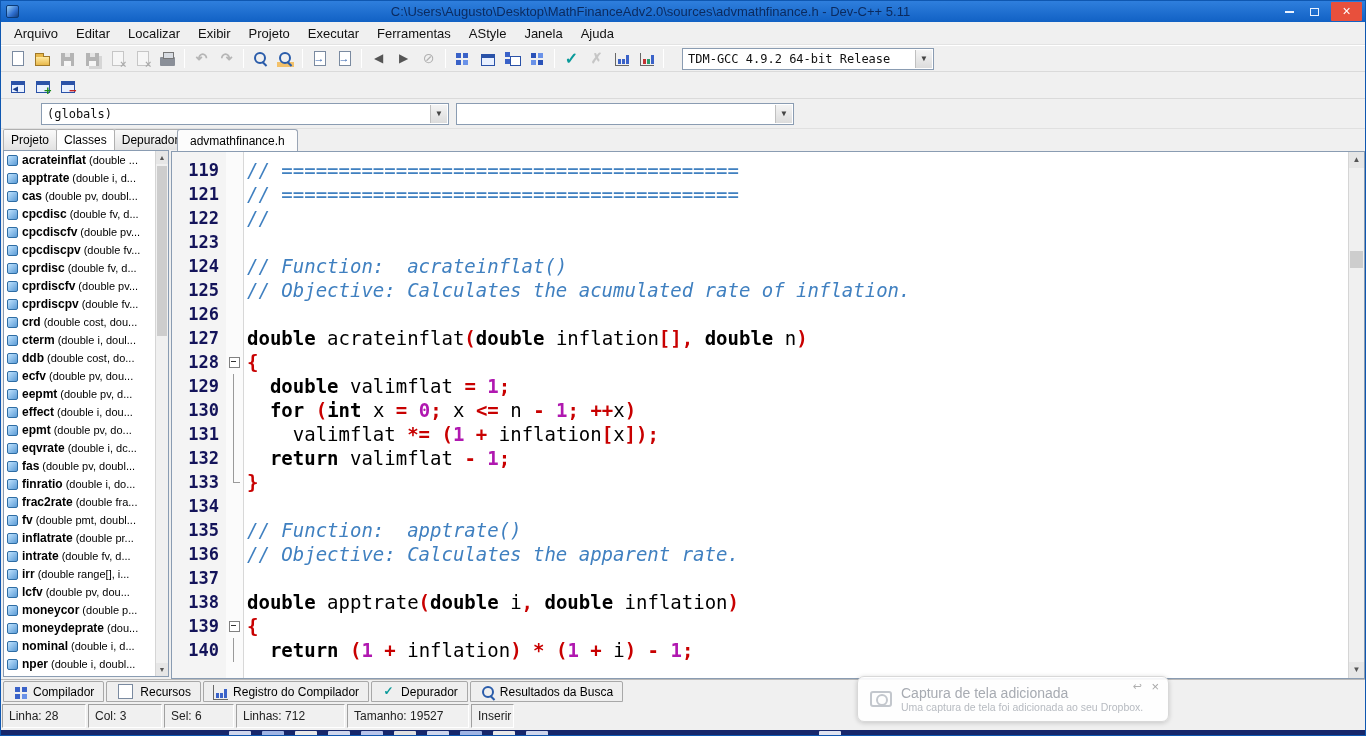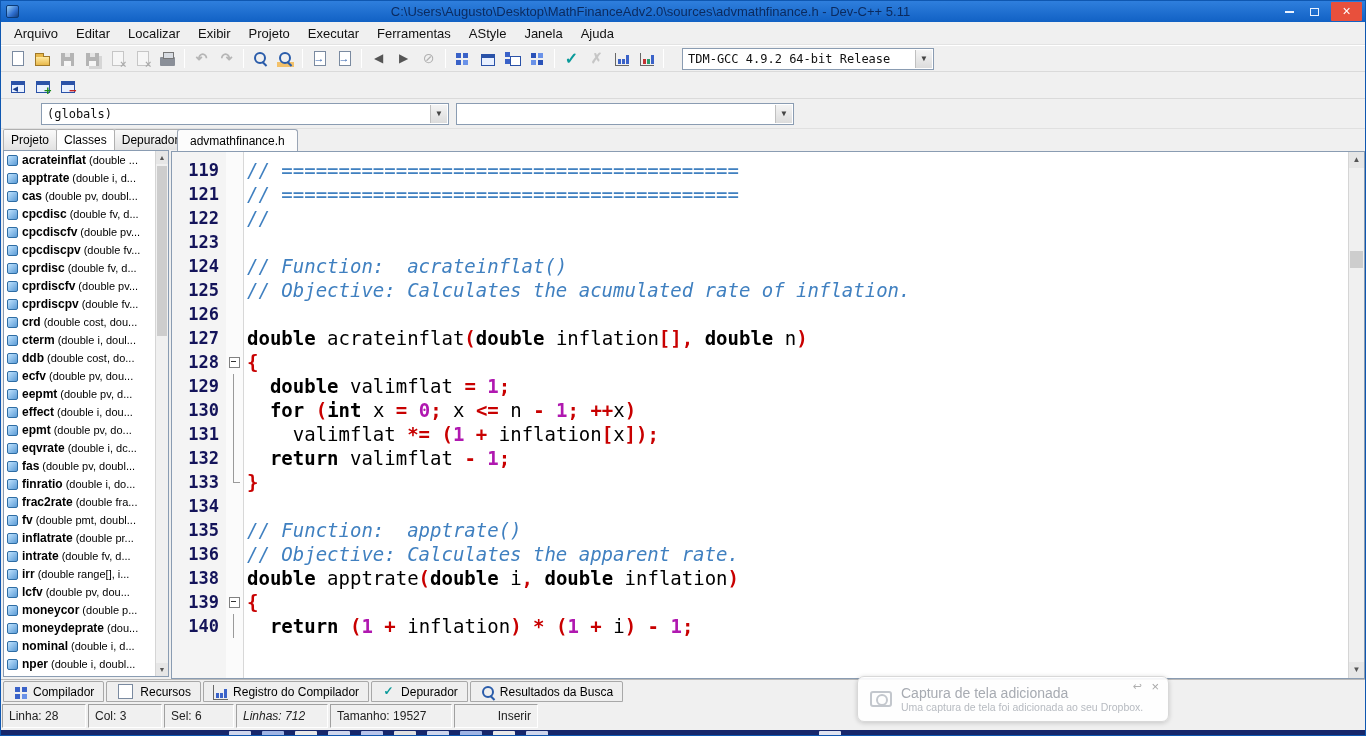--- a/index.html
+++ b/index.html
@@ -133,23 +133,23 @@
           border:1px solid #a8a8a8;border-radius:2px 2px 0 0;background:#efefef;white-space:nowrap;}
   .bb-tab .ic{width:15px;height:15px;font-size:12px;line-height:15px;}
 
   
   .statusbar{position:absolute;left:0;top:701px;width:100%;height:28px;background:#f0f0f0;display:flex;font-size:12px;color:#222;}
   .sb-seg{border:1px solid;border-color:#a0a0a0 #ffffff #ffffff #a0a0a0;margin:2px 1px;padding:4px 6px 4px 6px;
           white-space:nowrap;overflow:hidden;}
   .sb-seg:nth-child(1){width:84px;}
   .sb-seg:nth-child(2){width:74px;}
   .sb-seg:nth-child(3){width:70px;}
-  .sb-seg:nth-child(4){width:92px;font-style:italic;}
+  .sb-seg:nth-child(4){width:109px;}
   .sb-seg:nth-child(5){width:122px;}
-  .sb-seg:nth-child(6){width:84px;text-align:right;}
+  .sb-seg:nth-child(6){width:43px;text-align:right;}
   .sb-seg:nth-child(7){flex:1;}
 
   
   .taskbar{position:absolute;left:0;top:729px;width:100%;height:7px;background:#17276b;}
   .tk-ico{position:absolute;top:1px;width:22px;height:6px;border-radius:1px;}
 
   
   .toast{position:absolute;left:856px;top:675px;width:312px;height:46px;background:rgba(255,255,255,.9);
          border:1px solid #d8d8d8;border-radius:7px;box-shadow:0 1px 5px rgba(0,0,0,.18);z-index:50;
          display:flex;align-items:center;}
@@ -482,20 +482,21 @@
           <div class="ln-row"><span class="ln-num">127</span><span class="ln-fold"></span><span class="ln-code"><span class="tk-k">double</span><span class="tk-t"> acrateinflat</span><span class="tk-s">(</span><span class="tk-k">double</span><span class="tk-t"> inflation</span><span class="tk-s">[],</span><span class="tk-t"> </span><span class="tk-k">double</span><span class="tk-t"> n</span><span class="tk-s">)</span></span></div>
           <div class="ln-row"><span class="ln-num">128</span><span class="ln-fold fold-open"></span><span class="ln-code"><span class="tk-s">{</span></span></div>
           <div class="ln-row"><span class="ln-num">129</span><span class="ln-fold fold-line"></span><span class="ln-code"><span class="tk-t">  </span><span class="tk-k">double</span><span class="tk-t"> valimflat </span><span class="tk-s">=</span><span class="tk-t"> </span><span class="tk-n">1</span><span class="tk-s">;</span></span></div>
           <div class="ln-row"><span class="ln-num">130</span><span class="ln-fold fold-line"></span><span class="ln-code"><span class="tk-t">  </span><span class="tk-k">for</span><span class="tk-t"> </span><span class="tk-s">(</span><span class="tk-k">int</span><span class="tk-t"> x </span><span class="tk-s">=</span><span class="tk-t"> </span><span class="tk-n">0</span><span class="tk-s">;</span><span class="tk-t"> x </span><span class="tk-s">&lt;=</span><span class="tk-t"> n </span><span class="tk-s">-</span><span class="tk-t"> </span><span class="tk-n">1</span><span class="tk-s">;</span><span class="tk-t"> </span><span class="tk-s">++</span><span class="tk-t">x</span><span class="tk-s">)</span></span></div>
           <div class="ln-row"><span class="ln-num">131</span><span class="ln-fold fold-line"></span><span class="ln-code"><span class="tk-t">    valimflat </span><span class="tk-s">*=</span><span class="tk-t"> </span><span class="tk-s">(</span><span class="tk-n">1</span><span class="tk-t"> </span><span class="tk-s">+</span><span class="tk-t"> inflation</span><span class="tk-s">[</span><span class="tk-t">x</span><span class="tk-s">]);</span></span></div>
           <div class="ln-row"><span class="ln-num">132</span><span class="ln-fold fold-line"></span><span class="ln-code"><span class="tk-t">  </span><span class="tk-k">return</span><span class="tk-t"> valimflat </span><span class="tk-s">-</span><span class="tk-t"> </span><span class="tk-n">1</span><span class="tk-s">;</span></span></div>
           <div class="ln-row"><span class="ln-num">133</span><span class="ln-fold fold-end"></span><span class="ln-code"><span class="tk-s">}</span></span></div>
           <div class="ln-row"><span class="ln-num">134</span><span class="ln-fold"></span><span class="ln-code"></span></div>
           <div class="ln-row"><span class="ln-num">135</span><span class="ln-fold"></span><span class="ln-code"><span class="tk-c">// Function:  apptrate()</span></span></div>
           <div class="ln-row"><span class="ln-num">136</span><span class="ln-fold"></span><span class="ln-code"><span class="tk-c">// Objective: Calculates the apparent rate.</span></span></div>
+          <div class="ln-row"><span class="ln-num">137</span><span class="ln-fold"></span><span class="ln-code"></span></div>
           <div class="ln-row"><span class="ln-num">138</span><span class="ln-fold"></span><span class="ln-code"><span class="tk-k">double</span><span class="tk-t"> apptrate</span><span class="tk-s">(</span><span class="tk-k">double</span><span class="tk-t"> i</span><span class="tk-s">,</span><span class="tk-t"> </span><span class="tk-k">double</span><span class="tk-t"> inflation</span><span class="tk-s">)</span></span></div>
           <div class="ln-row"><span class="ln-num">139</span><span class="ln-fold fold-open"></span><span class="ln-code"><span class="tk-s">{</span></span></div>
           <div class="ln-row"><span class="ln-num">140</span><span class="ln-fold fold-line"></span><span class="ln-code"><span class="tk-t">  </span><span class="tk-k">return</span><span class="tk-t"> </span><span class="tk-s">(</span><span class="tk-n">1</span><span class="tk-t"> </span><span class="tk-s">+</span><span class="tk-t"> inflation</span><span class="tk-s">)</span><span class="tk-t"> </span><span class="tk-s">*</span><span class="tk-t"> </span><span class="tk-s">(</span><span class="tk-n">1</span><span class="tk-t"> </span><span class="tk-s">+</span><span class="tk-t"> i</span><span class="tk-s">)</span><span class="tk-t"> </span><span class="tk-s">-</span><span class="tk-t"> </span><span class="tk-n">1</span><span class="tk-s">;</span></span></div>
         </div>
       <div class="ed-scroll">
         <div class="sb-arrow">▲</div>
         <div class="ed-thumb"></div>
         <div class="sb-arrow down">▼</div>
       </div>
     </div>

